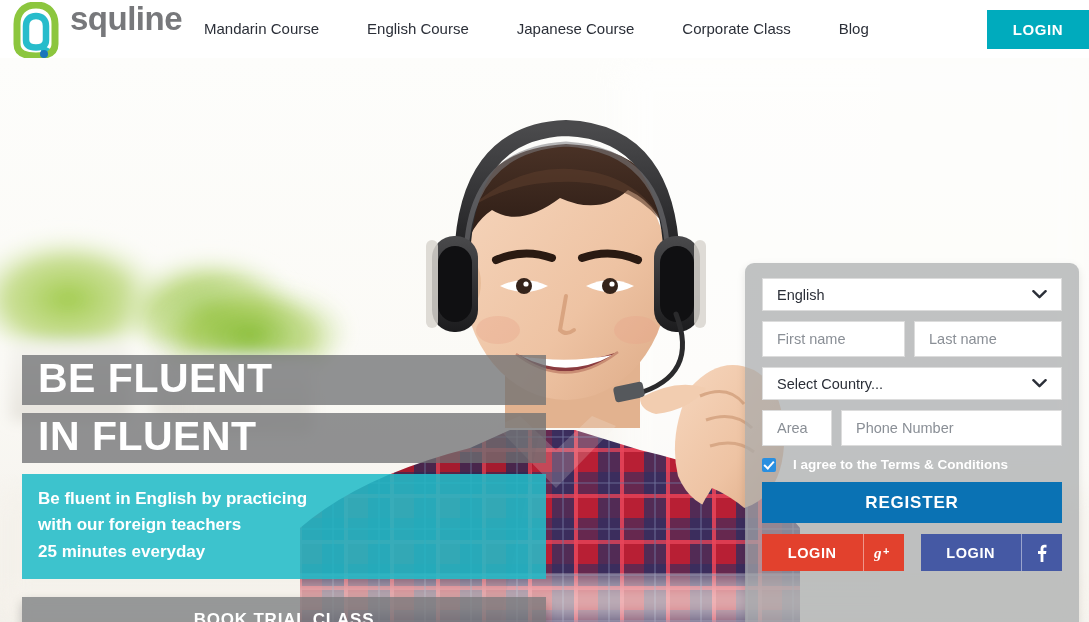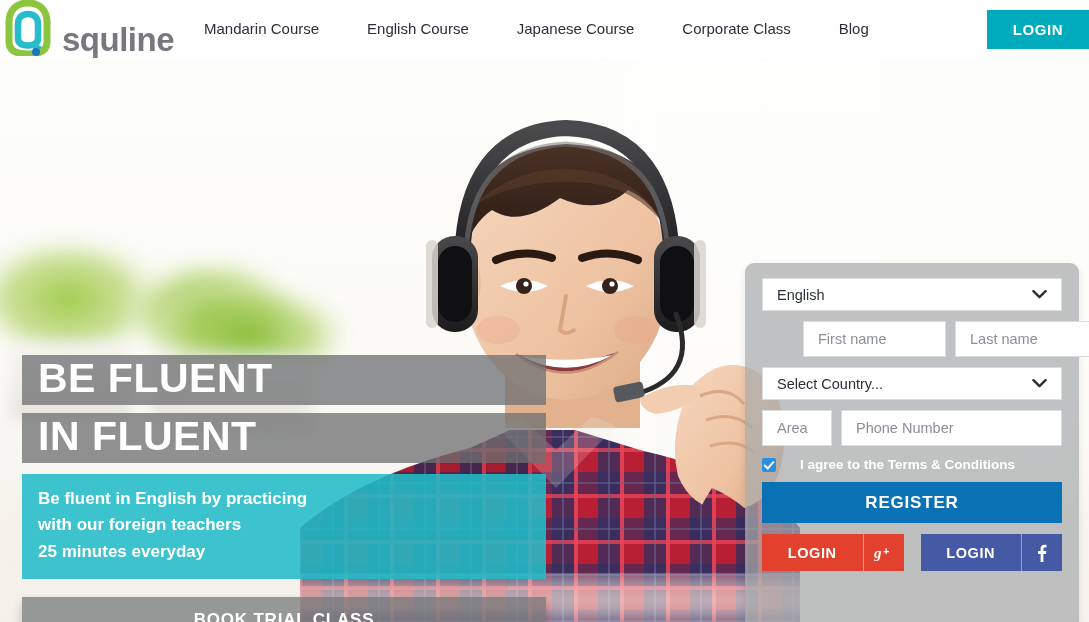--- a/index.html
+++ b/index.html
@@ -25,24 +25,24 @@
     position: absolute;
     top: 0; left: 0;
     width: 1089px;
     height: 58px;
     background: #ffffff;
     z-index: 40;
   }
 
   #logo-block {
     position: absolute;
-    left: 2px; top: 2px;
+    left: 10px; top: 2px;
     height: 54px;
     display: flex;
-    align-items: flex-end;
+    align-items: flex-start;
   }
   #logo-mark {
     width: 52px; height: 56px;
     position: relative;
     flex: 0 0 auto;
   }
   #logo-wordmark {
     font-size: 33px;
     font-weight: bold;
     color: #77787b;
@@ -169,34 +169,34 @@
     cursor: pointer;
     height: 33px;
   }
   .chev {
     width: 15px; height: 9px;
     flex: 0 0 auto;
   }
 
   .row { display: flex; gap: 9px; margin-top: 10px; }
   .row .field { flex: 1 1 auto; }
-  #first-name { flex: 0 0 143px; margin-left: 41px; }
+  #first-name { flex: 0 0 143px; }
   #last-name  { flex: 0 0 148px; }
   #area-code  { flex: 0 0 70px; }
   #phone-number { flex: 1 1 auto; }
 
   #email-row { margin-top: 10px; }
   #country-row { margin-top: 10px; }
   #phone-row { margin-top: 10px; text-align: right; }
 
   #terms-row {
     margin-top: 11px;
     display: flex;
     align-items: center;
-    gap: 24px;
+    gap: 17px;
     cursor: pointer;
   }
   #terms-box {
     width: 14px; height: 14px;
     background: #2a8fe0;
     border-radius: 2px;
     position: relative;
     flex: 0 0 auto;
   }
   #terms-box::after {

